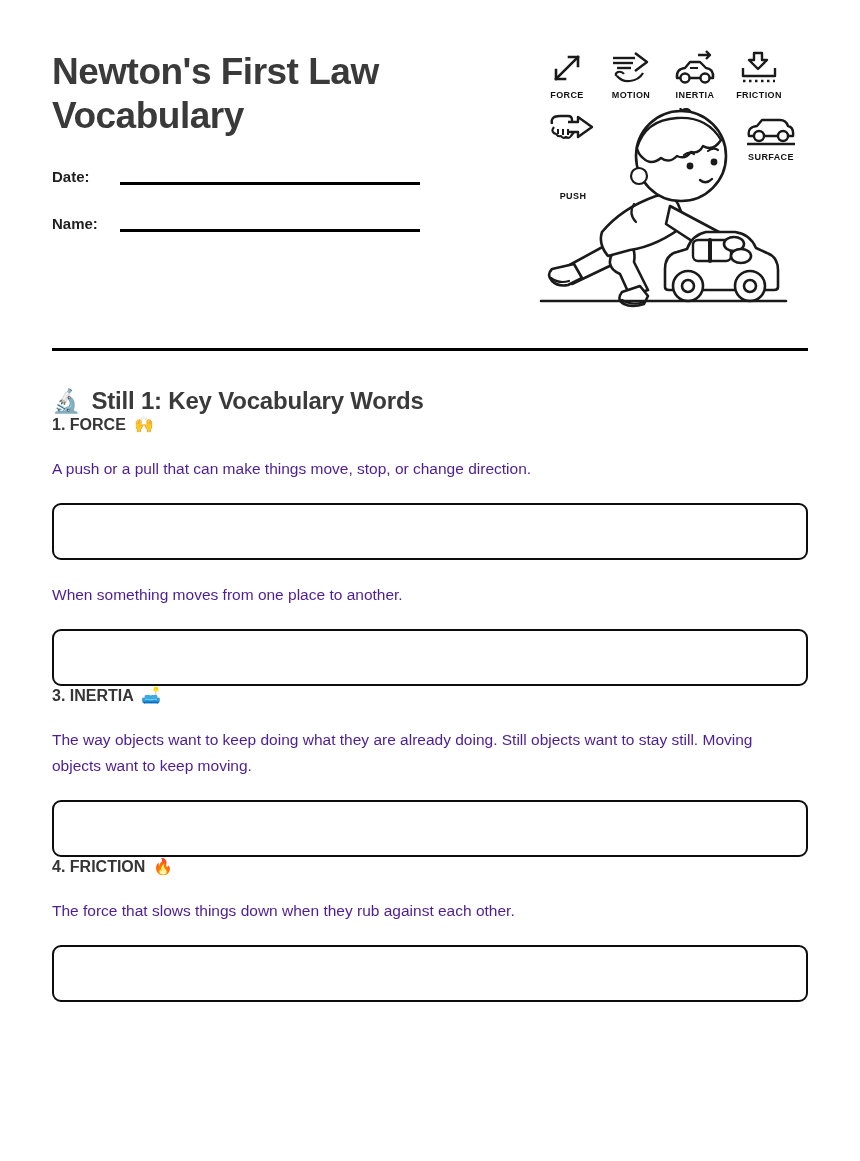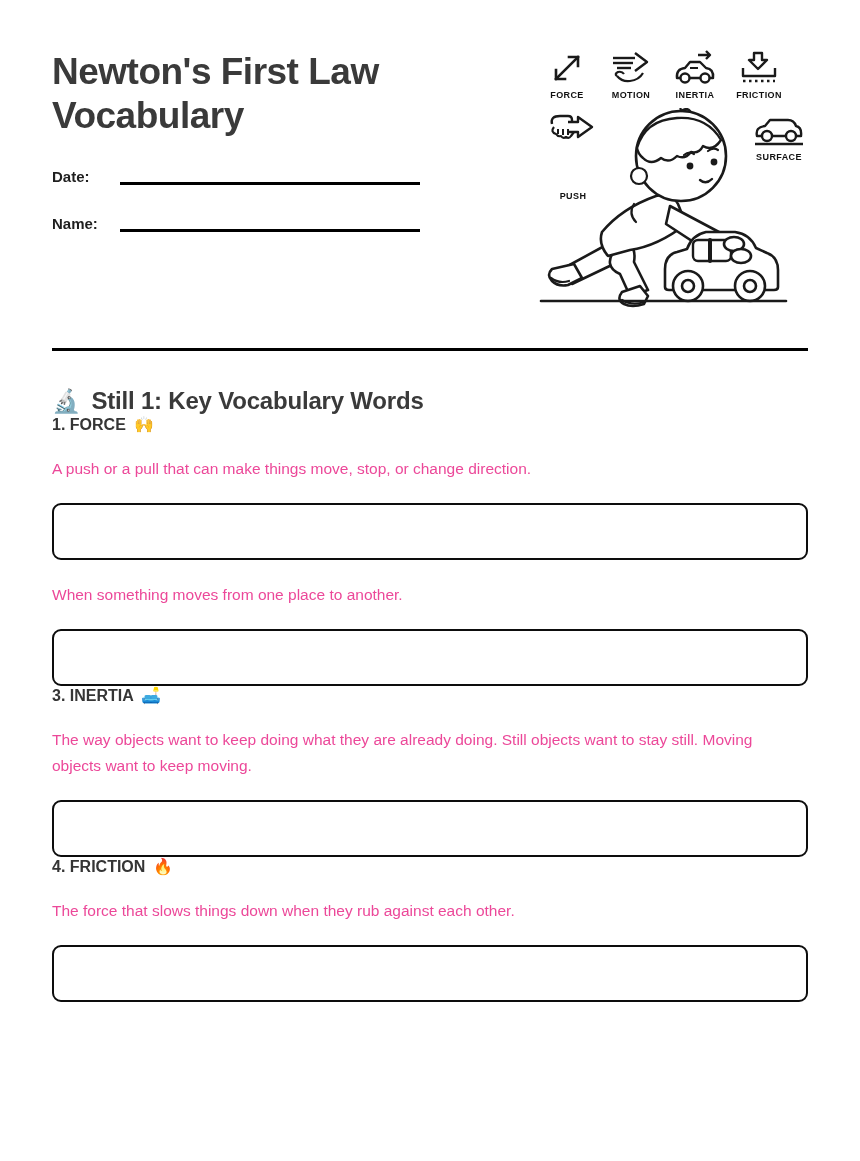--- a/index.html
+++ b/index.html
@@ -25,38 +25,38 @@
   
   .header-right { width:270px; margin-left:auto; position:relative; height:258px; }
   .icon-row { display:flex; justify-content:space-between; width:250px; }
   .mini-icon { width:58px; display:flex; flex-direction:column; align-items:center; }
   .mini-icon svg { display:block; }
   .mini-label {
     font-size:9px; font-weight:bold; letter-spacing:0.4px; color:#111;
     margin-top:2px; white-space:nowrap;
   }
   .push-icon { position:absolute; left:6px; top:60px;gap:43px; }
-  .surface-icon { position:absolute; right:0px; top:64px; }
+  .surface-icon { position:absolute; right:8px; top:64px; }
   .boy-svg { position:absolute; left:0; top:58px; }
 
   
   .divider { border:none; border-top:3px solid #000; margin:0 0 36px 0; }
 
   
   .section-heading {
     font-size:24px; font-weight:bold; color:#3a3a3a; letter-spacing:-0.2px;
     display:flex; align-items:center;
   }
   .section-emoji { font-size:23px; margin-right:11px; font-weight:normal; }
   .vocab-heading {
     font-size:16px; font-weight:bold; color:#353535;
   }
   .vocab-heading .emoji { font-weight:normal; margin-left:4px; }
   .vocab-def {
-    margin-top:22px; font-size:15.5px; line-height:26px; color:#ec4899;
+    margin-top:22px; font-size:15.5px; line-height:26px; color:#4c1d95;
     max-width:750px;
   }
   .answer-box {
     margin-top:21px; height:57px; width:756px;
     border:2.5px solid #0d0d0d; border-radius:9px; background:#fff;
   }
 </style>
 </head>
 <body>
 

